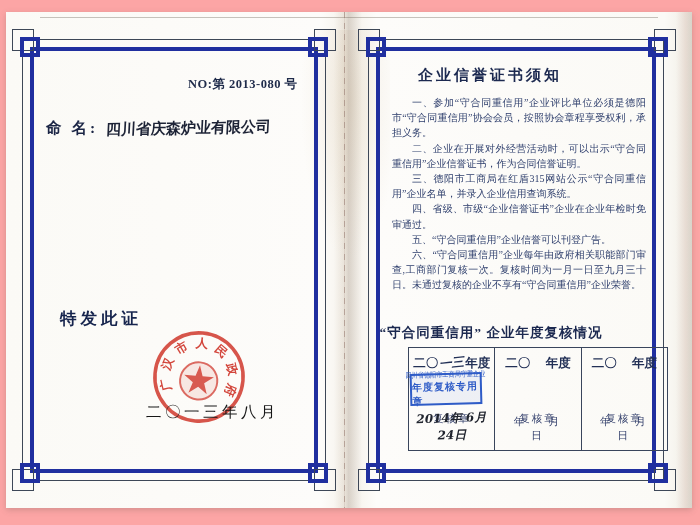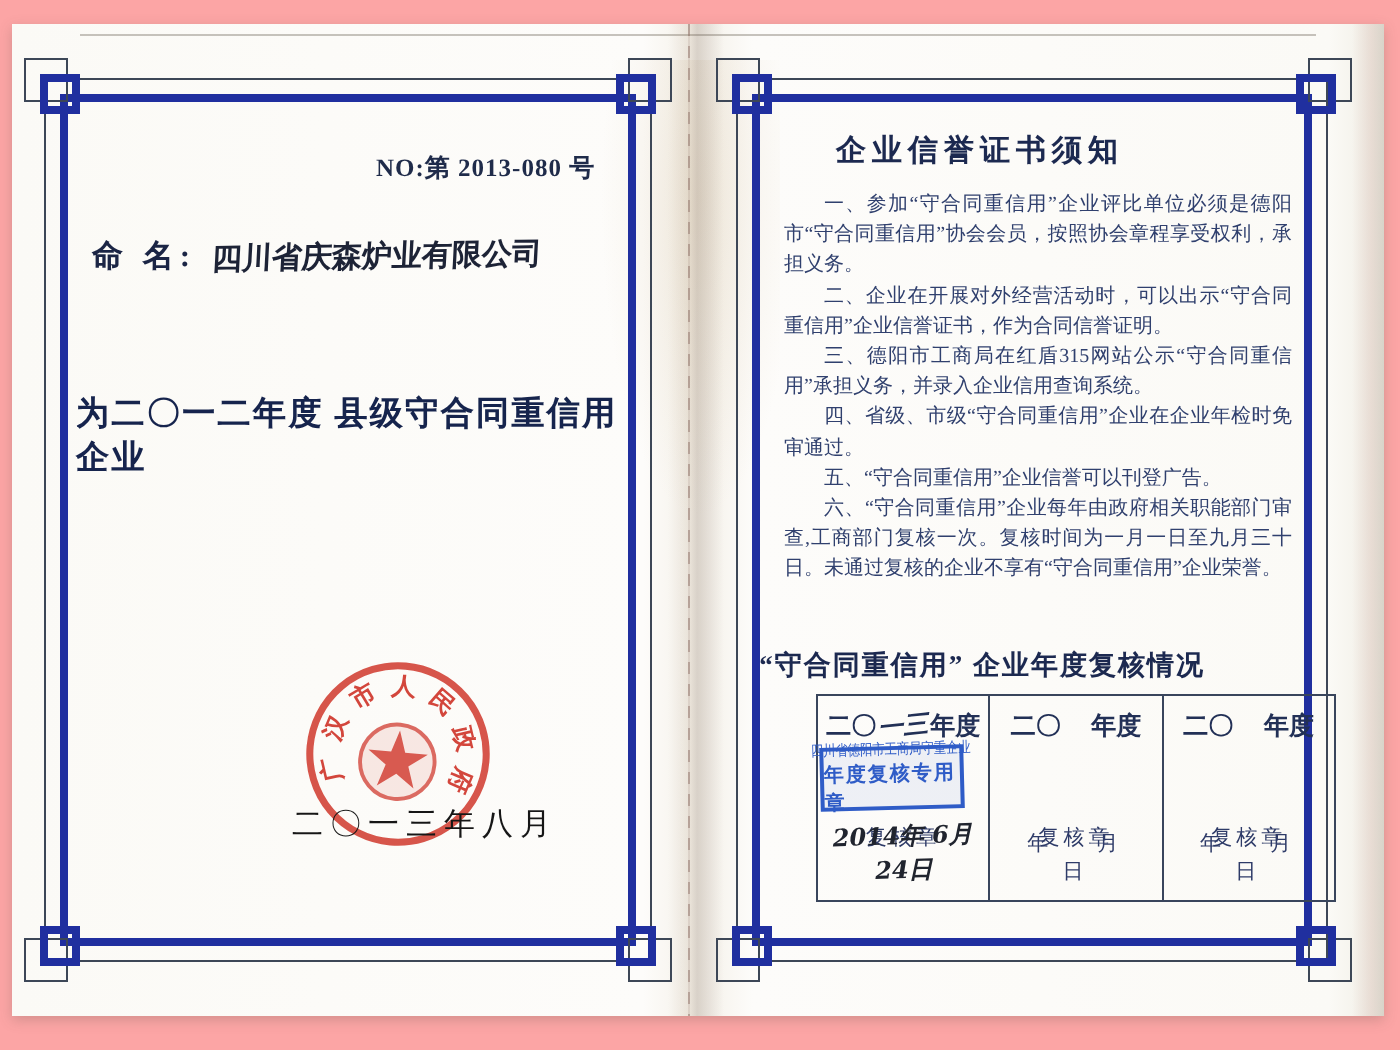--- a/index.html
+++ b/index.html
@@ -98,43 +98,43 @@
   <div class="sq t" style="left:358px;top:469px;"></div>
   <div class="sq b" style="left:366px;top:463px;"></div>
   <div class="sq t" style="left:654px;top:469px;"></div>
   <div class="sq b" style="left:648px;top:463px;"></div>
 
   <div class="no-line">NO:第 2013-080 号</div>
   <div class="name-row">
     <span class="name-label">命 名:</span>
     <span class="name-value">四川省庆森炉业有限公司</span>
   </div>
-  <div class="award-line">为二〇一二年度 县级守合同重信用企业</div>
+  <div class="issue-line">特发此证</div>
 
   <svg class="seal" viewBox="0 0 100 100">
     <circle cx="50" cy="50" r="45" fill="none" stroke="#d0392e" stroke-width="3.6" opacity="0.92"></circle>
     <circle cx="50" cy="54" r="19" fill="rgba(208,57,46,0.14)" stroke="#d0392e" stroke-width="2" opacity="0.8"></circle>
     <path d="M50 38 l3.6 11 11.6 0 -9.4 6.9 3.6 11 -9.4-6.8 -9.4 6.8 3.6-11 -9.4-6.9 11.6 0 z" fill="#d0392e" opacity="0.88"></path>
     <text x="50" y="19.5" font-size="12.5" fill="#d0392e" text-anchor="middle" transform="rotate(-108 50 50)">广</text>
     <text x="50" y="19.5" font-size="12.5" fill="#d0392e" text-anchor="middle" transform="rotate(-72 50 50)">汉</text>
     <text x="50" y="19.5" font-size="12.5" fill="#d0392e" text-anchor="middle" transform="rotate(-36 50 50)">市</text>
     <text x="50" y="19.5" font-size="12.5" fill="#d0392e" text-anchor="middle">人</text>
     <text x="50" y="19.5" font-size="12.5" fill="#d0392e" text-anchor="middle" transform="rotate(36 50 50)">民</text>
     <text x="50" y="19.5" font-size="12.5" fill="#d0392e" text-anchor="middle" transform="rotate(72 50 50)">政</text>
     <text x="50" y="19.5" font-size="12.5" fill="#d0392e" text-anchor="middle" transform="rotate(108 50 50)">府</text>
   </svg>
 
   <div class="date-line">二〇一三年八月</div>
 
   <div class="notice-title">企业信誉证书须知</div>
   <div class="notice">
     <p>一、参加“守合同重信用”企业评比单位必须是德阳市“守合同重信用”协会会员，按照协会章程享受权利，承担义务。</p>
     <p>二、企业在开展对外经营活动时，可以出示“守合同重信用”企业信誉证书，作为合同信誉证明。</p>
-    <p>三、德阳市工商局在红盾315网站公示“守合同重信用”承担义务，并录入企业信用查询系统。</p>
-    <p>四、省级、市级“守合同重信用”企业在企业年检时免审通过。</p>
+    <p>三、德阳市工商局在红盾315网站公示“守合同重信用”企业名单，并录入企业信用查询系统。</p>
+    <p>四、省级、市级“企业信誉证书”企业在企业年检时免审通过。</p>
     <p>五、“守合同重信用”企业信誉可以刊登广告。</p>
     <p>六、“守合同重信用”企业每年由政府相关职能部门审查,工商部门复核一次。复核时间为一月一日至九月三十日。未通过复核的企业不享有“守合同重信用”企业荣誉。</p>
   </div>
 
   <div class="table-title">“守合同重信用” 企业年度复核情况</div>
 
   <div class="review-table">
     <div class="rt-col">
       <div class="yr yr-c1">
         <span>二〇</span>

